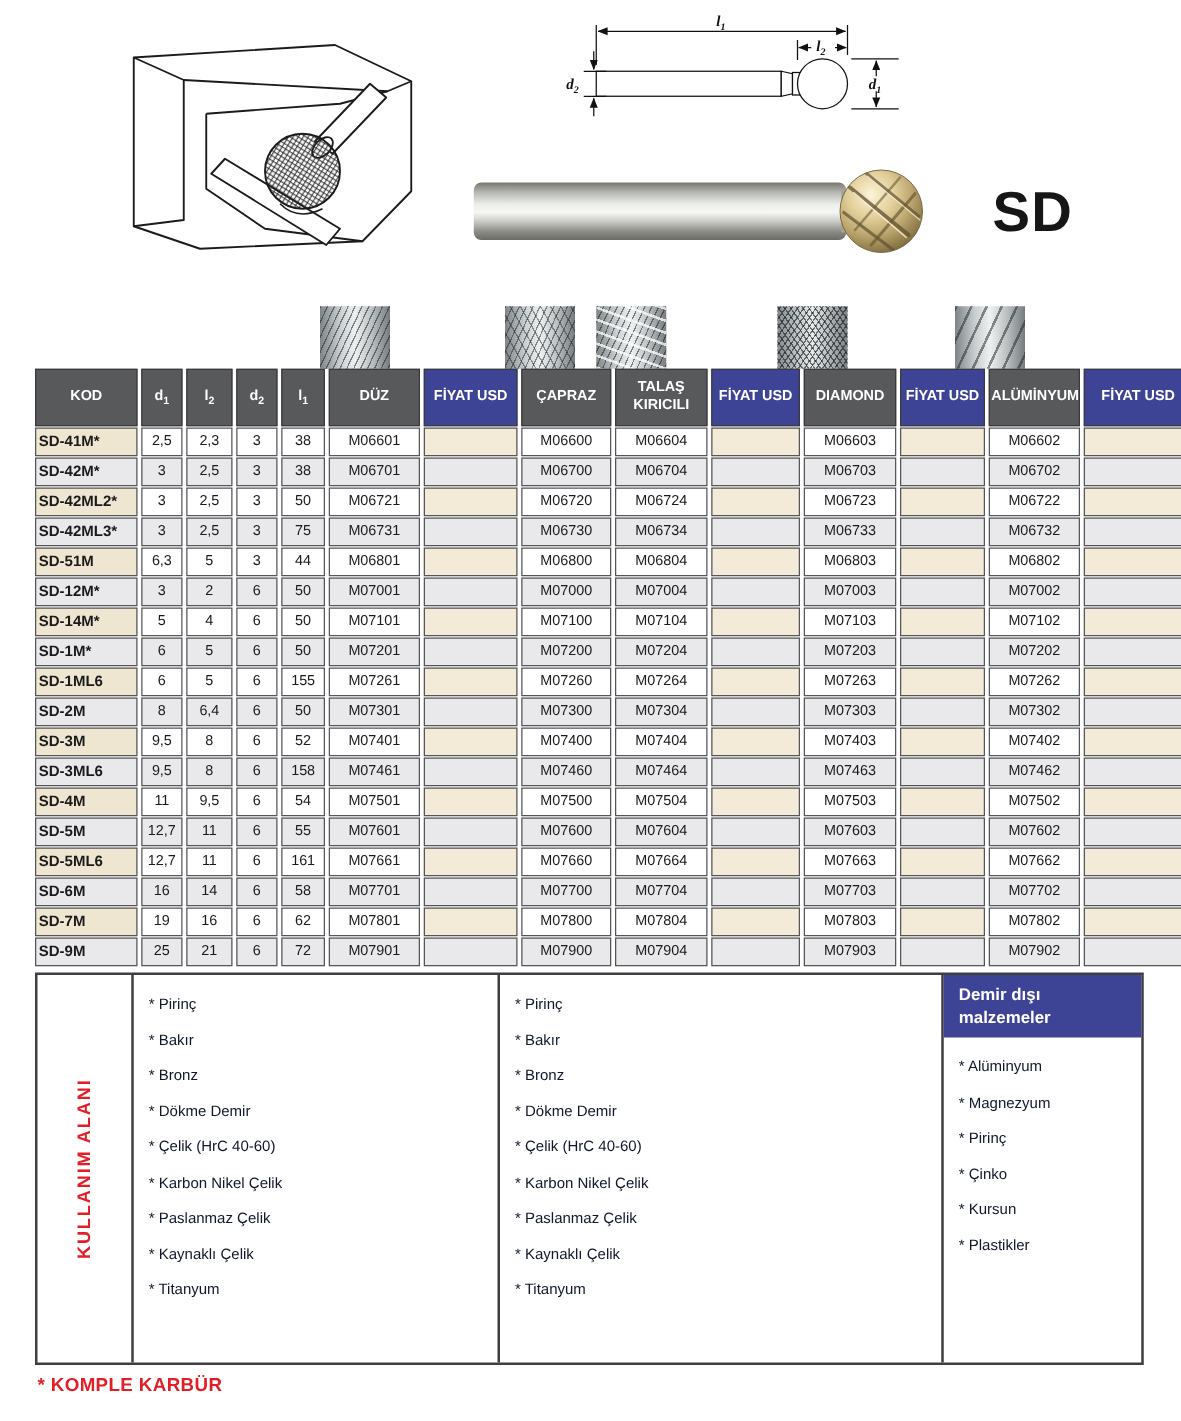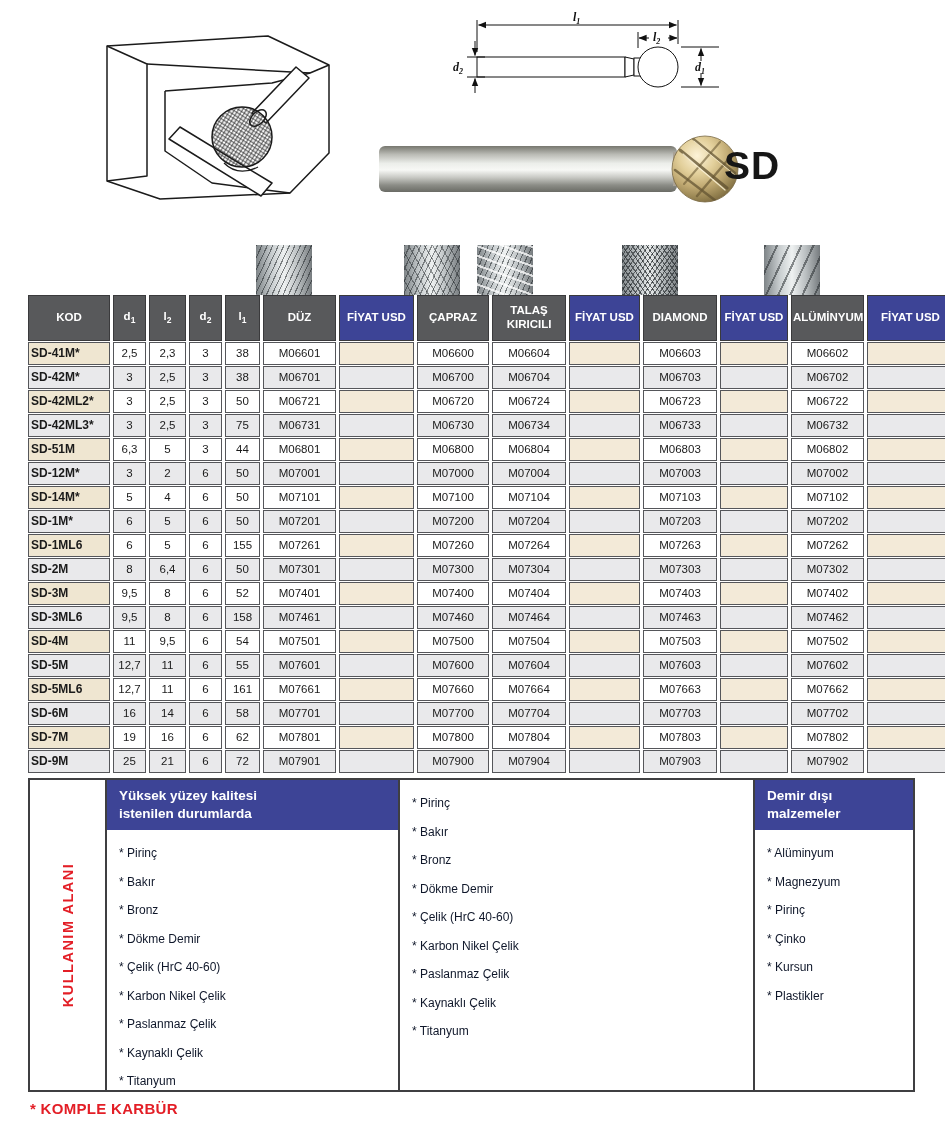--- a/index.html
+++ b/index.html
@@ -6,21 +6,21 @@
   body{
     width:945px;height:1137px;position:relative;background:#ffffff;
     font-family:"Liberation Sans", sans-serif;overflow:hidden;
   }
   .abs{position:absolute;}
 
   
   #illustration{left:100px;top:33px;width:232px;height:172px;}
   #techdraw{left:445px;top:8px;width:400px;height:105px;}
   #photo{left:375px;top:124px;width:372px;height:112px;}
-  #sd-label{left:724px;top:144px;font-size:39px;font-weight:bold;color:#161616;letter-spacing:1px;}
+  #sd-label{left:794px;top:144px;font-size:45px;font-weight:bold;color:#161616;letter-spacing:1px;}
 
   
   .tex{position:absolute;top:245px;width:56px;height:50px;}
   .tex-duz{background-image:
       repeating-linear-gradient(115deg, rgba(30,35,38,.55) 0 1px, rgba(255,255,255,0) 1px 5px),
       linear-gradient(90deg,#7e8487,#c8cdcf 28%,#eef1f1 50%,#b9bec0 75%,#767b7e);}
   .tex-capraz{background-image:
       repeating-linear-gradient(115deg, rgba(30,35,38,.5) 0 1px, rgba(255,255,255,0) 1px 5px),
       repeating-linear-gradient(60deg, rgba(30,35,38,.45) 0 1px, rgba(255,255,255,0) 1px 7px),
       linear-gradient(90deg,#7e8487,#c8cdcf 28%,#eef1f1 50%,#b9bec0 75%,#767b7e);}
@@ -502,22 +502,20 @@
         </tr>
       </tbody>
   </table>
 </div>
 
 <div id="usage" class="abs">
   <div class="usage-side">
     <span>KULLANIM ALANI</span>
   </div>
 <div class="usage-col" style="width: 293px;">
-      <div class="usage-head">Yüksek yüzey kalitesi
-istenilen durumlarda</div>
       <div class="usage-list">
         <div class="usage-item">* Pirinç</div>
         <div class="usage-item">* Bakır</div>
         <div class="usage-item">* Bronz</div>
         <div class="usage-item">* Dökme Demir</div>
         <div class="usage-item">* Çelik (HrC 40-60)</div>
         <div class="usage-item">* Karbon Nikel Çelik</div>
         <div class="usage-item">* Paslanmaz Çelik</div>
         <div class="usage-item">* Kaynaklı Çelik</div>
         <div class="usage-item">* Titanyum</div>

